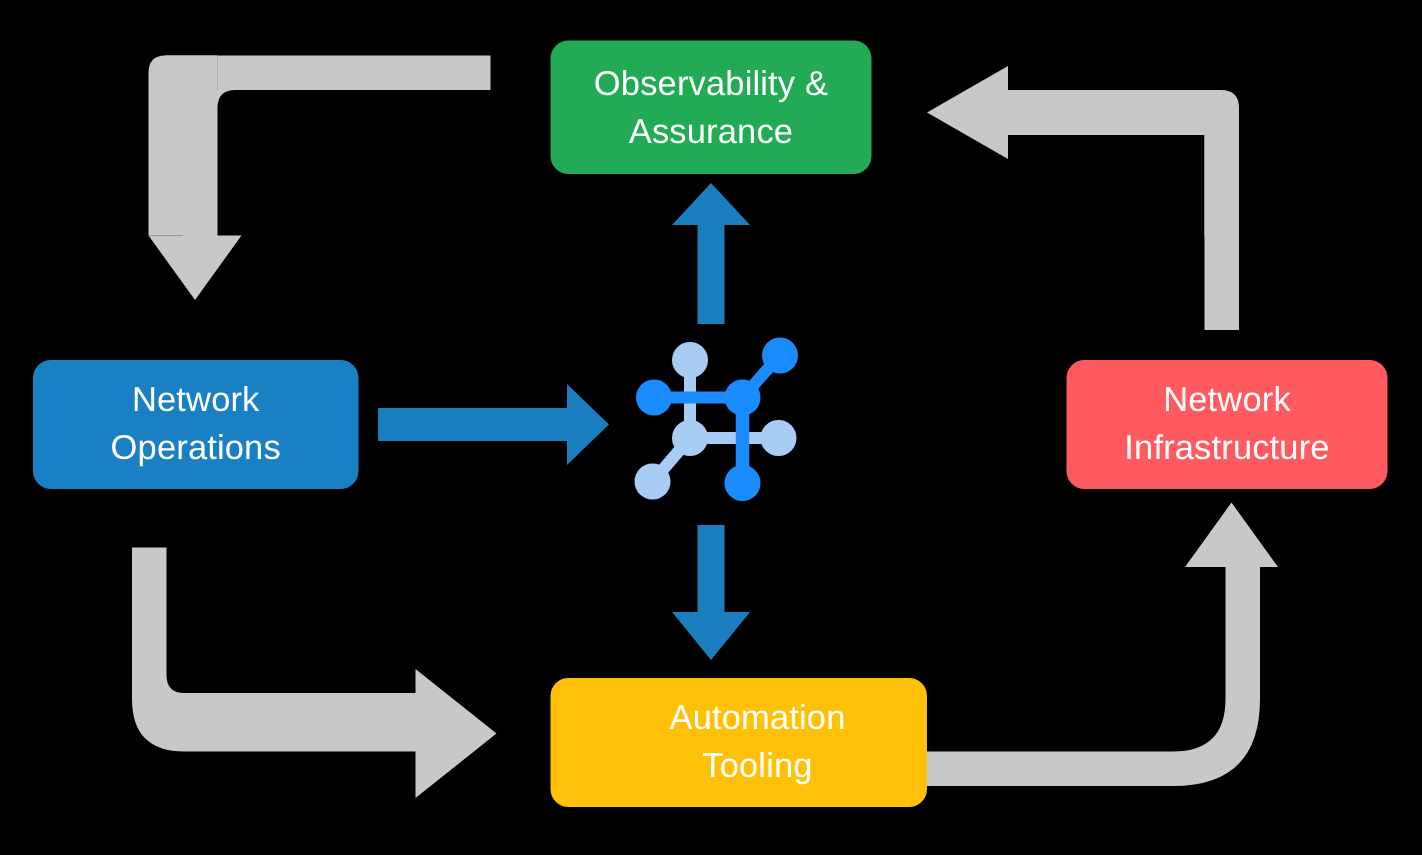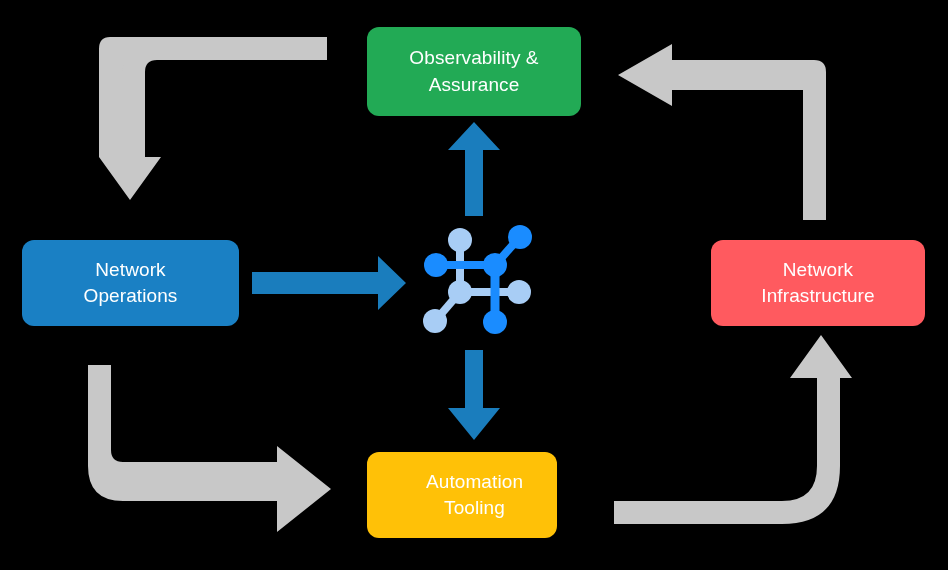--- a/index.html
+++ b/index.html
@@ -27,21 +27,21 @@
     height: 570px;
   }
   .node-box {
     position: absolute;
     display: flex;
     align-items: center;
     justify-content: center;
     text-align: center;
     border-radius: 12px;
     color: #ffffff;
-    font-size: 19px;
+    font-size: 23px;
     line-height: 1.38;
     font-weight: 400;
     letter-spacing: 0.1px;
     box-sizing: border-box;
     padding: 4px 10px;
     z-index: 5;
   }
   #box-observability {
     left: 367px;
     top: 27px;
@@ -59,21 +59,21 @@
   #box-network-infrastructure {
     left: 711px;
     top: 240px;
     width: 214px;
     height: 86px;
     background: #ff5a5f;
   }
   #box-automation-tooling {
     left: 367px;
     top: 452px;
-    width: 190px;
+    width: 251px;
     height: 86px;
     background: #ffc107;
     padding-left: 35px;
   }
   .box-label {
     display: block;
     white-space: pre-line;
   }
 </style>
 </head>

